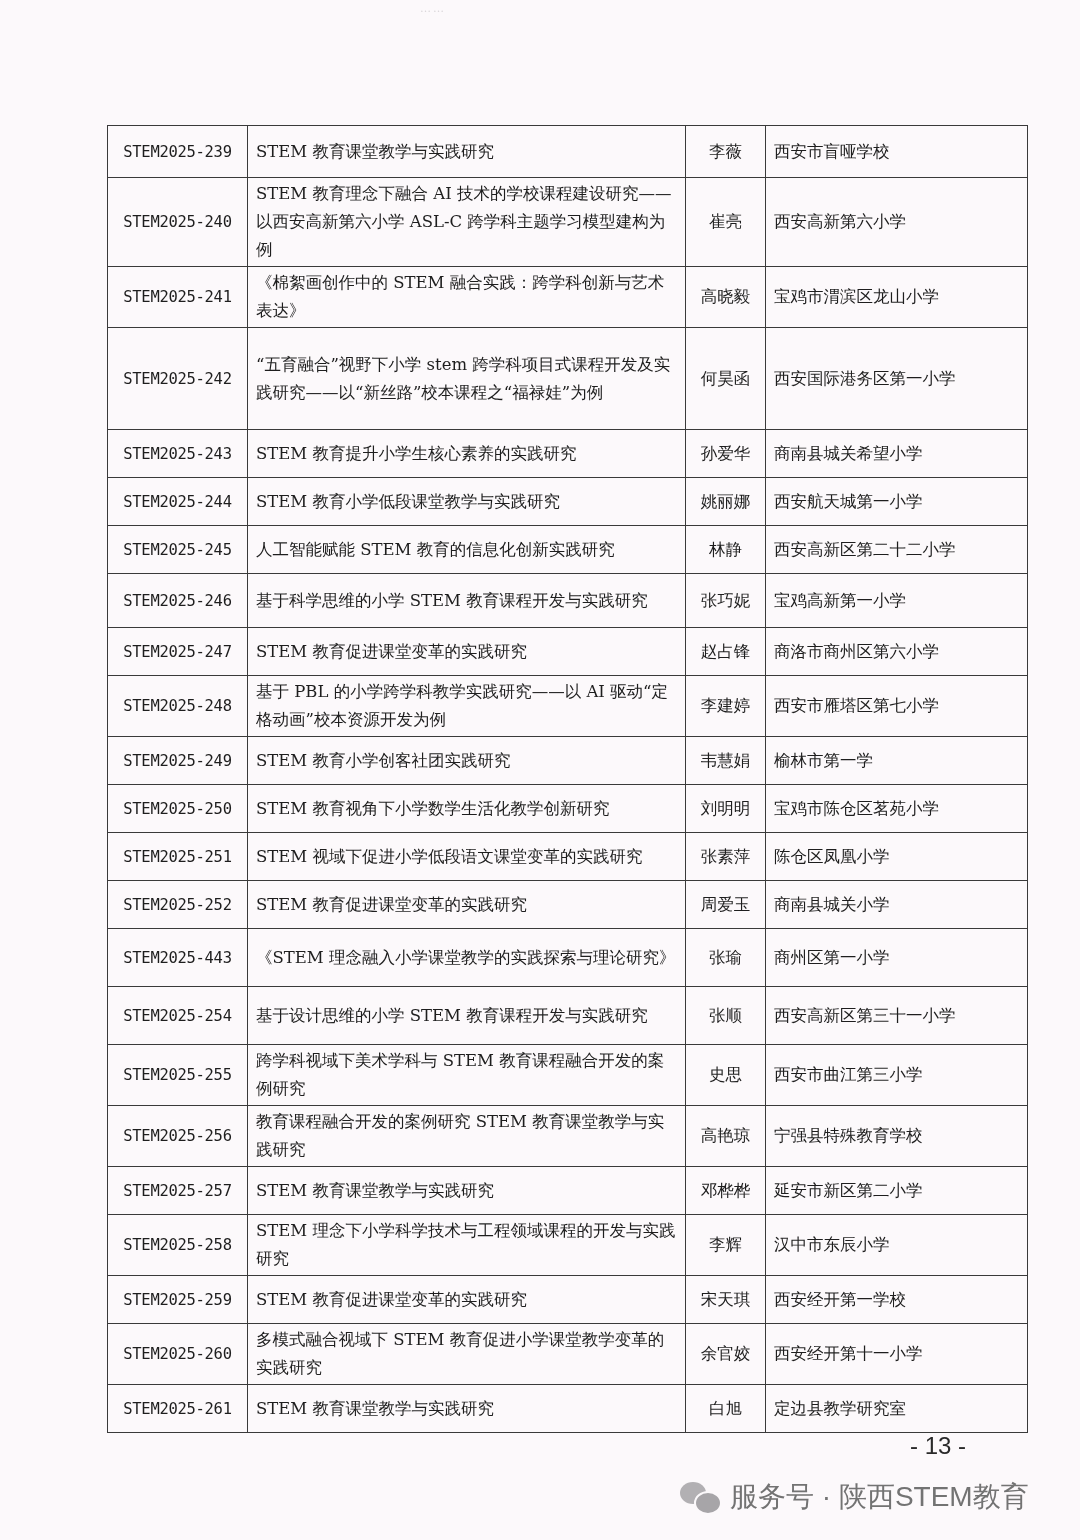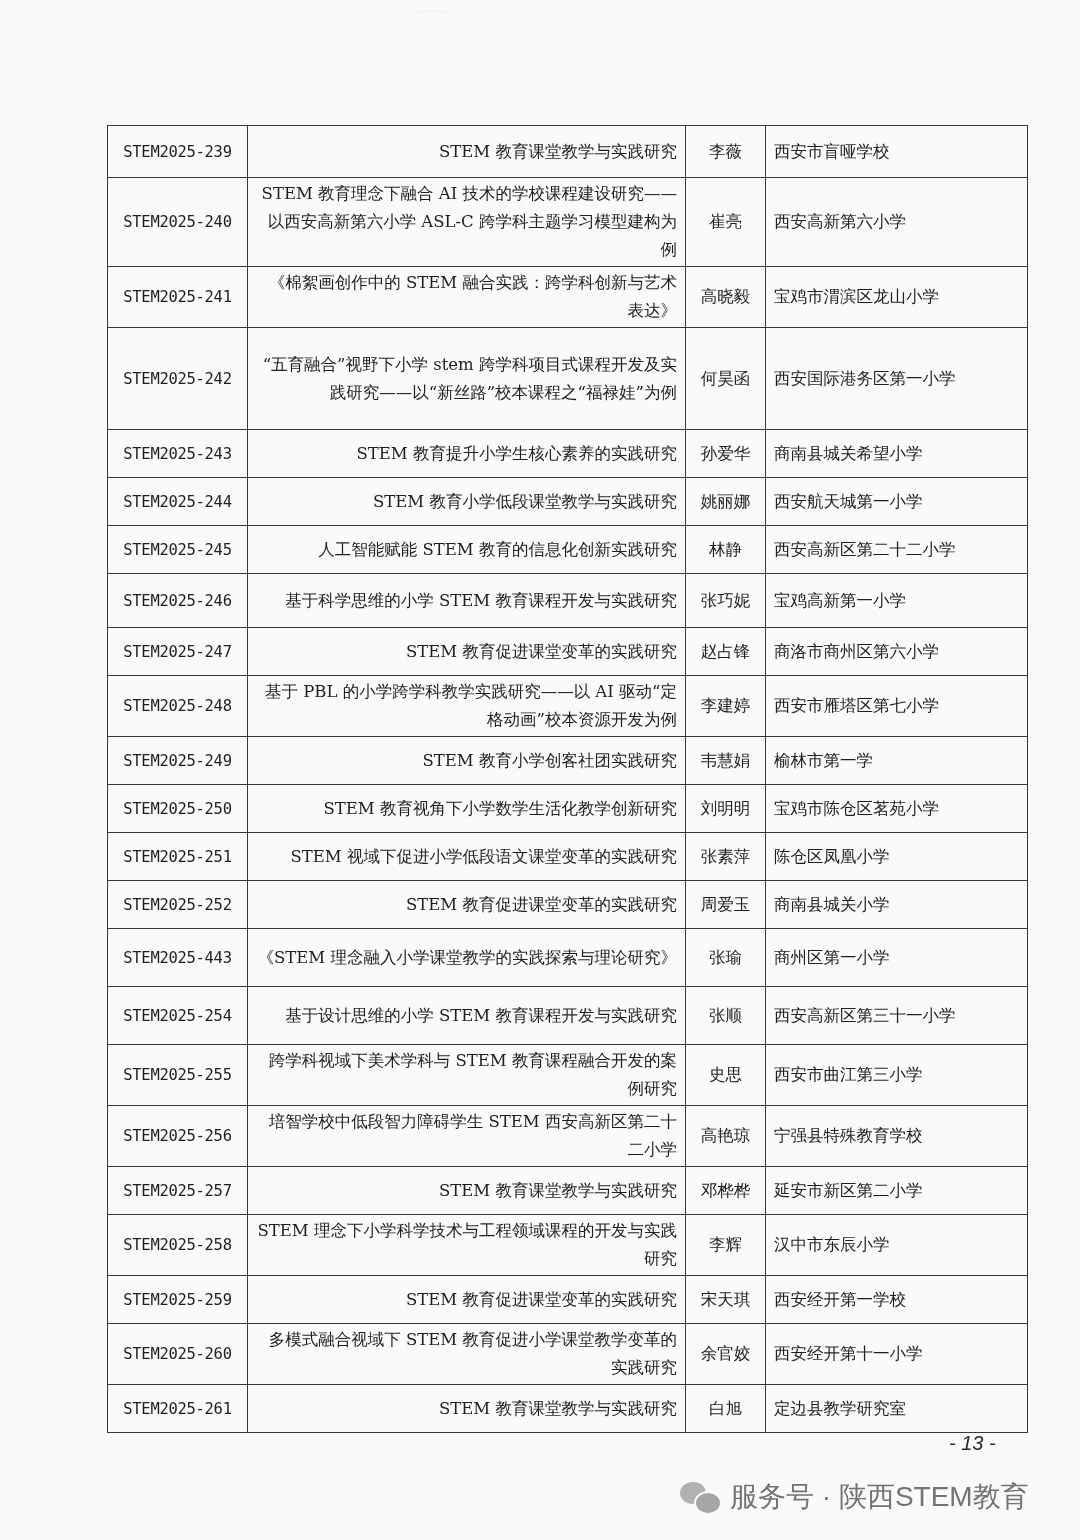--- a/index.html
+++ b/index.html
@@ -23,26 +23,26 @@
     font-size: 16.5px;
     padding-left: 46px;
   }
   table.doc td {
     border: 1.6px solid #3a3a3a;
     padding: 2px 8px;
     line-height: 28px;
     vertical-align: middle;
   }
   td.code { text-align: center; font-family: "DejaVu Sans Mono", "Liberation Mono", monospace; font-size: 15.5px; letter-spacing: -0.3px; padding: 2px 4px; }
-  td.title { text-align: right; }
+  td.title { text-align: left; }
   td.name { text-align: center; padding: 2px 2px; }
   td.school { text-align: left; padding-left: 10px; }
   .page-num {
-    position: absolute; left: 949px; top: 1432px;
-    font-family: "Liberation Sans", sans-serif; font-size: 20px; color: #2a2a2a; font-style: italic;
+    position: absolute; left: 910px; top: 1432px;
+    font-family: "Liberation Sans", sans-serif; font-size: 24px; color: #2a2a2a;
   }
   .watermark {
     position: absolute; left: 680px; top: 1478px;
     display: flex; align-items: center; gap: 8px;
     color: #737373; font-family: "Liberation Sans", "DejaVu Sans", sans-serif; font-size: 28px;
   }
   .wm-icon { width: 42px; height: 34px; position: relative; }
   .wm-icon .b1 { position: absolute; left: 0; top: 2px; width: 26px; height: 22px; border-radius: 50%; background: #b2b0b3; }
   .wm-icon .b2 { position: absolute; left: 14px; top: 11px; width: 24px; height: 20px; border-radius: 50%; background: #a7a5a8; border: 2px solid #fcf9fb; }
 </style>
@@ -156,21 +156,21 @@
         <td class="school">西安高新区第三十一小学</td>
       </tr>
       <tr style="height: 58px;">
         <td class="code">STEM2025-255</td>
         <td class="title">跨学科视域下美术学科与 STEM 教育课程融合开发的案例研究</td>
         <td class="name">史思</td>
         <td class="school">西安市曲江第三小学</td>
       </tr>
       <tr style="height: 58px;">
         <td class="code">STEM2025-256</td>
-        <td class="title">培智学校中低段智力障碍学生 STEM 西安高新区第二十二小学</td>
+        <td class="title">教育课程融合开发的案例研究 STEM 教育课堂教学与实践研究</td>
         <td class="name">高艳琼</td>
         <td class="school">宁强县特殊教育学校</td>
       </tr>
       <tr style="height: 48px;">
         <td class="code">STEM2025-257</td>
         <td class="title">STEM 教育课堂教学与实践研究</td>
         <td class="name">邓桦桦</td>
         <td class="school">延安市新区第二小学</td>
       </tr>
       <tr style="height: 58px;">

